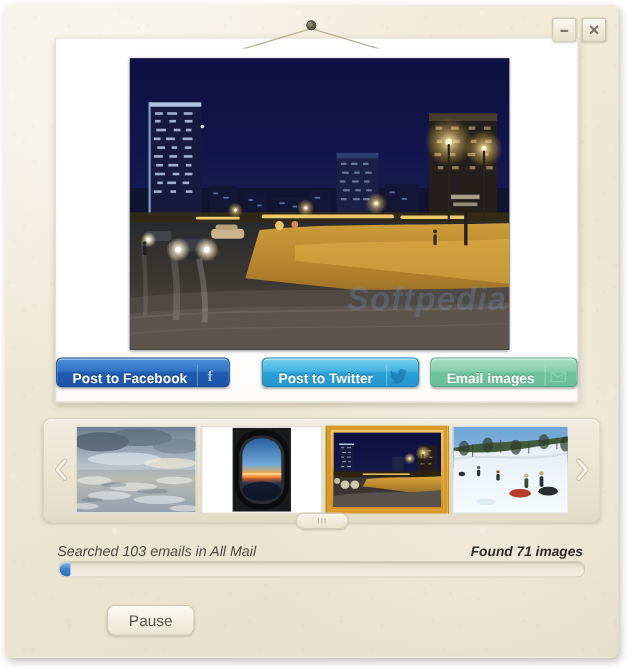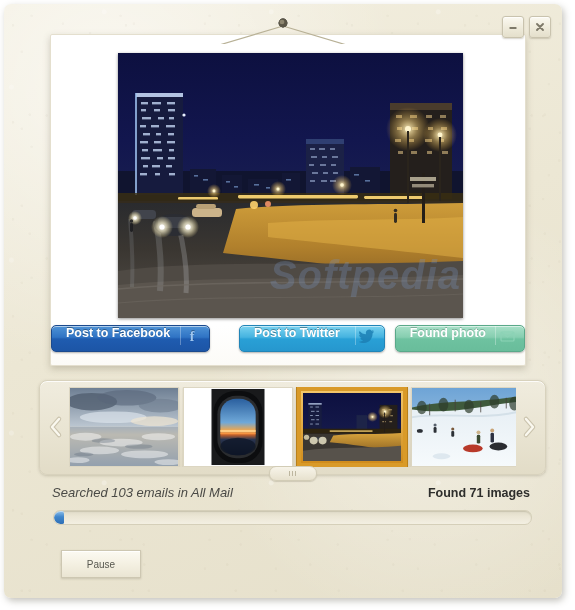--- a/index.html
+++ b/index.html
@@ -103,23 +103,23 @@
     height: 265px;
     overflow: hidden;
     background: #0b0f33;
     box-shadow: 0 1px 3px rgba(0,0,0,.45);
   }
   .ph-layer { position: absolute; inset: 0; }
 
   #watermark {
     position: absolute;
     right: 2px;
-    bottom: 20px;
+    bottom: 28px;
     font-family: "Liberation Sans", sans-serif;
-    font-size: 40px;
+    font-size: 30px;
     font-weight: bold;
     font-style: italic;
     letter-spacing: 1px;
     color: rgba(120,145,190,0.30);
     white-space: nowrap;
     user-select: none;
     pointer-events: none;
     z-index: 30;
     margin-top: 44px;
   }
@@ -131,21 +131,21 @@
     top: 290px;
     width: 100%;
     display: flex;
     justify-content: center;
     gap: 10px;
   }
   .share-btn {
     height: 25px;
     border-radius: 5px;
     display: flex;
-    align-items: flex-start;
+    align-items: flex-end;
     padding: 0 6px 0 14px;
     cursor: pointer;
     border: 1px solid rgba(0,0,0,.22);
     box-shadow: 0 1px 0 rgba(255,255,255,.55) inset, 0 1px 2px rgba(0,0,0,.3);
     color: #fff;
     font-size: 12.5px;
     font-weight: bold;
     text-shadow: 0 -1px 0 rgba(0,0,0,.35);
     white-space: nowrap;
   }
@@ -251,25 +251,27 @@
     top: 481px;
     width: 478px;
     display: flex;
     align-items: baseline;
     justify-content: space-between;
   }
   #status-left {
     font-style: italic;
     font-size: 13px;
     color: #4a4a46;
+    margin-top: 8px;
   }
   #status-right {
     font-size: 12.5px;
     font-weight: bold;
     color: #2e2e2c;
+    font-style: italic;
   }
 
   
   #progress-track {
     position: absolute;
     left: 49px;
     top: 506px;
     width: 477px;
     height: 13px;
     border-radius: 7px;
@@ -282,29 +284,30 @@
     height: 100%;
     border-radius: 7px 2px 2px 7px;
     background: linear-gradient(to bottom, #8fc0ea 0%, #3f86cc 45%, #2f6fb5 100%);
     box-shadow: 0 1px 0 rgba(255,255,255,.45) inset;
   }
 
   
   .foot-btn {
     position: absolute;
     height: 26px;
-    border-radius: 0;
+    border-radius: 8px;
     border: 1px solid #cdc7b2;
     background: linear-gradient(to bottom, #fcfaf2 0%, #f4f0e2 50%, #eae5d3 100%);
     box-shadow: 0 1px 0 rgba(255,255,255,.9) inset, 0 1px 2px rgba(120,112,90,.28);
     color: #585850;
-    font-size: 10px;
+    font-size: 14px;
     display: flex; align-items: center; justify-content: center;
     cursor: pointer;
     white-space: nowrap;
+    margin-left: 36px;
   }
   #btn-pause { left: 57px; top: 546px; width: 78px; }
   #btn-explorer { left: 353px; top: 546px; width: 166px; }
 </style>
 </head>
 <body>
 
 <div id="app-window">
   <div id="paper-texture"></div>
 
@@ -555,21 +558,21 @@
       <div class="share-btn" id="btn-twitter">
         <span class="share-label">Post to Twitter</span>
         <span class="share-ico">
           <svg width="16" height="14" viewBox="0 0 16 14">
             <path d="M15 2.2c-.6.3-1.2.45-1.85.53.66-.4 1.17-1.03 1.4-1.78-.62.37-1.3.63-2.03.77A3.2 3.2 0 0 0 7 4.6c0 .25.03.5.08.73C4.4 5.2 2.1 3.9.57 1.93a3.2 3.2 0 0 0 .99 4.27c-.52-.02-1.01-.16-1.44-.4v.04c0 1.55 1.1 2.84 2.57 3.13-.27.08-.55.11-.84.11-.2 0-.4-.02-.6-.06a3.21 3.21 0 0 0 3 2.23 6.44 6.44 0 0 1-4.75 1.33 9.08 9.08 0 0 0 4.9 1.44c5.9 0 9.12-4.88 9.12-9.12v-.41A6.5 6.5 0 0 0 15 2.2z" fill="#1c7fb4" opacity="0.85"></path>
           </svg>
         </span>
       </div>
 
       <div class="share-btn" id="btn-email">
-        <span class="share-label">Found photo</span>
+        <span class="share-label">Email images</span>
         <span class="share-ico">
           <svg width="15" height="12" viewBox="0 0 15 12">
             <rect x="1" y="2" width="13" height="9" rx="1" fill="none" stroke="#8cd3b6" stroke-width="1.2"></rect>
             <path d="M1.4 2.6 L7.5 7 L13.6 2.6" fill="none" stroke="#8cd3b6" stroke-width="1.2"></path>
           </svg>
         </span>
       </div>
 
     </div>
   </div>

